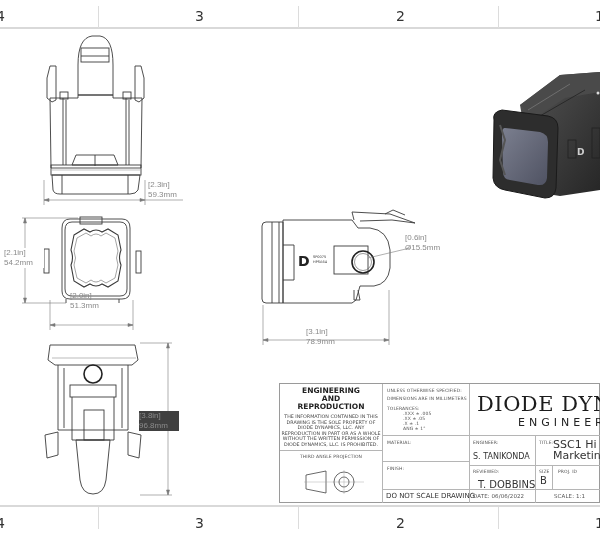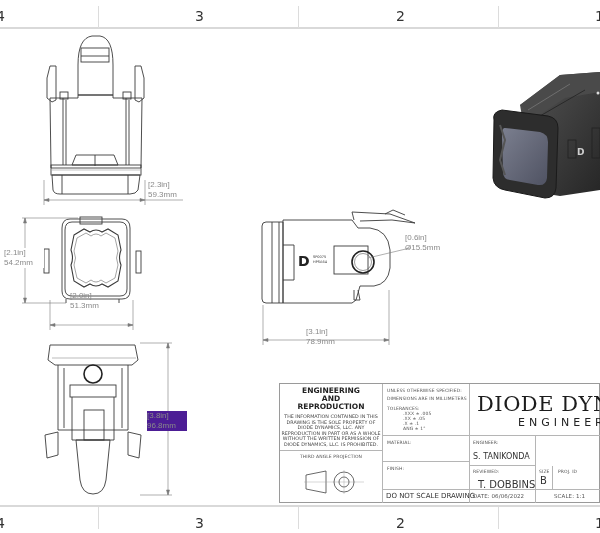--- a/index.html
+++ b/index.html
@@ -186,21 +186,21 @@
     </g>
     <circle cx="93" cy="374" r="9" fill="none" stroke="#222" stroke-width="1.6"></circle>
     <g stroke="#7a7a7a" stroke-width="0.6" fill="none">
       <line x1="140" y1="343" x2="172" y2="343"></line>
       <line x1="140" y1="495" x2="172" y2="495"></line>
       <line x1="168" y1="343" x2="168" y2="495"></line>
       <path d="M168,343 l-1.5,5 l3,0 z" fill="#7a7a7a"></path>
       <path d="M168,495 l-1.5,-5 l3,0 z" fill="#7a7a7a"></path>
     </g>
   </svg>
-  <div class="dim" style="left:147px;top:411px;width:40px;background:#4c1d95;">
+  <div class="dim" style="left:139px;top:411px;width:40px;background:#404040;">
     <span>[3.8in]</span>
     <span>96.8mm</span>
   </div>
 </div>
 
 <div>
   <svg style="left:0;top:0;" width="600" height="533">
     <defs>
       <linearGradient id="bodyG" x1="0" y1="0" x2="1" y2="1">
         <stop offset="0" stop-color="#555"></stop>
@@ -285,20 +285,27 @@
   <div class="cell" style="left:190px;top:0;width:131px;height:52px;border-bottom-width:1px;overflow:hidden;">
     <div class="brand" style="margin:8px 0 0 7px;">DIODE DYNAMICS</div>
     <div class="brand-sub" style="margin:0 0 0 48px;">ENGINEERING</div>
   </div>
 
   <div class="cell" style="left:190px;top:52px;width:66px;height:30px;border-right-width:1px;border-bottom-width:1px;">
     <div class="tiny" style="margin:4px 0 0 3px;">ENGINEER:</div>
     <div class="mid-text" style="margin:7px 0 0 3px;white-space:nowrap;font-size:8px;">S. TANIKONDA</div>
   </div>
 
+  <div class="cell" style="left:256px;top:52px;width:65px;height:30px;border-bottom-width:1px;overflow:hidden;">
+    <div class="tiny" style="position:absolute;left:3px;top:4px;">TITLE:</div>
+    <div style="position:absolute;left:17px;top:3px;font-size:11px;line-height:11px;color:#333;white-space:nowrap;font-family:'DejaVu Sans',sans-serif;">
+      <div>SSC1 Hi</div>
+      <div>Marketin</div>
+    </div>
+  </div>
 
   <div class="cell" style="left:190px;top:82px;width:66px;height:24px;border-right-width:1px;border-bottom-width:1px;">
     <div class="tiny" style="margin:3px 0 0 3px;">REVIEWED:</div>
     <div class="mid-text" style="margin:5px 0 0 8px;white-space:nowrap;font-size:10px;">T. DOBBINS</div>
   </div>
 
   <div class="cell" style="left:256px;top:82px;width:17px;height:24px;border-right-width:1px;border-bottom-width:1px;">
     <div class="tiny" style="margin:3px 0 0 3px;">SIZE</div>
     <div style="margin:1px 0 0 4px;font-size:10px;color:#333;font-family:'DejaVu Sans',sans-serif;">B</div>
   </div>

